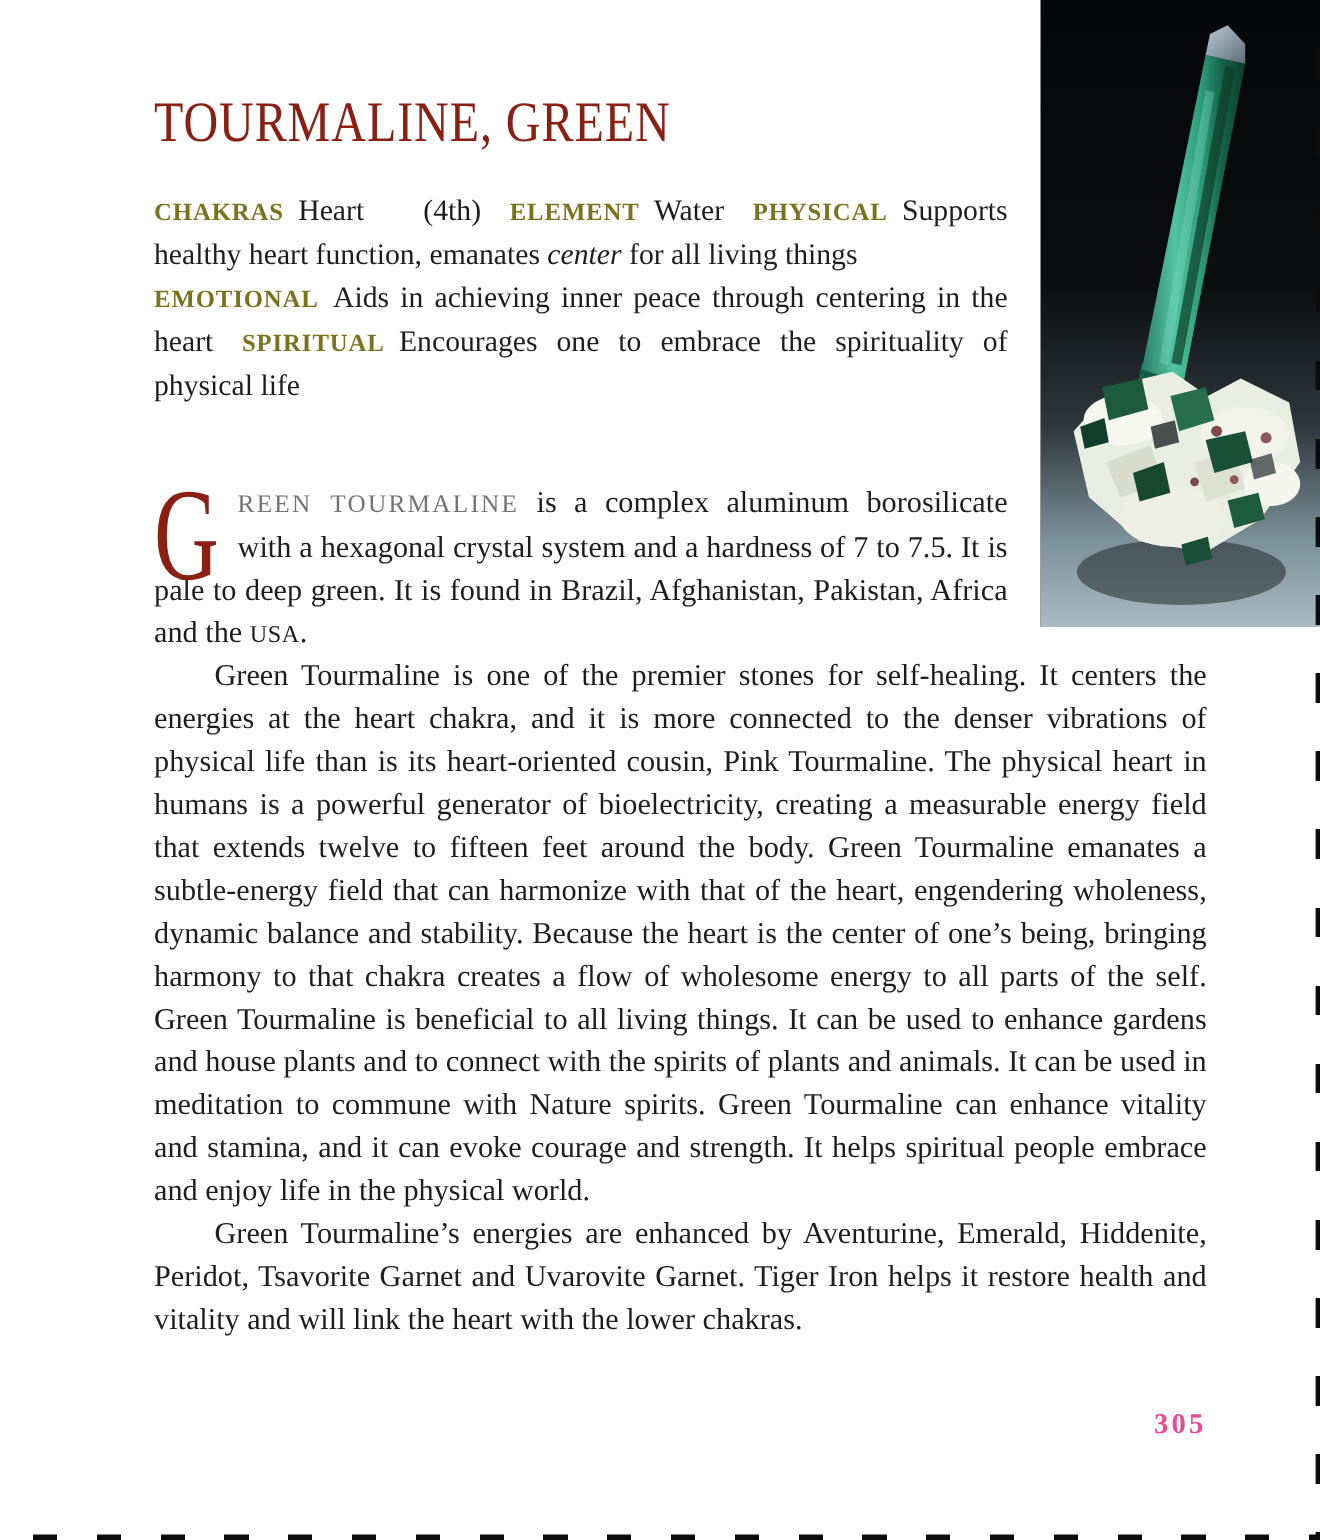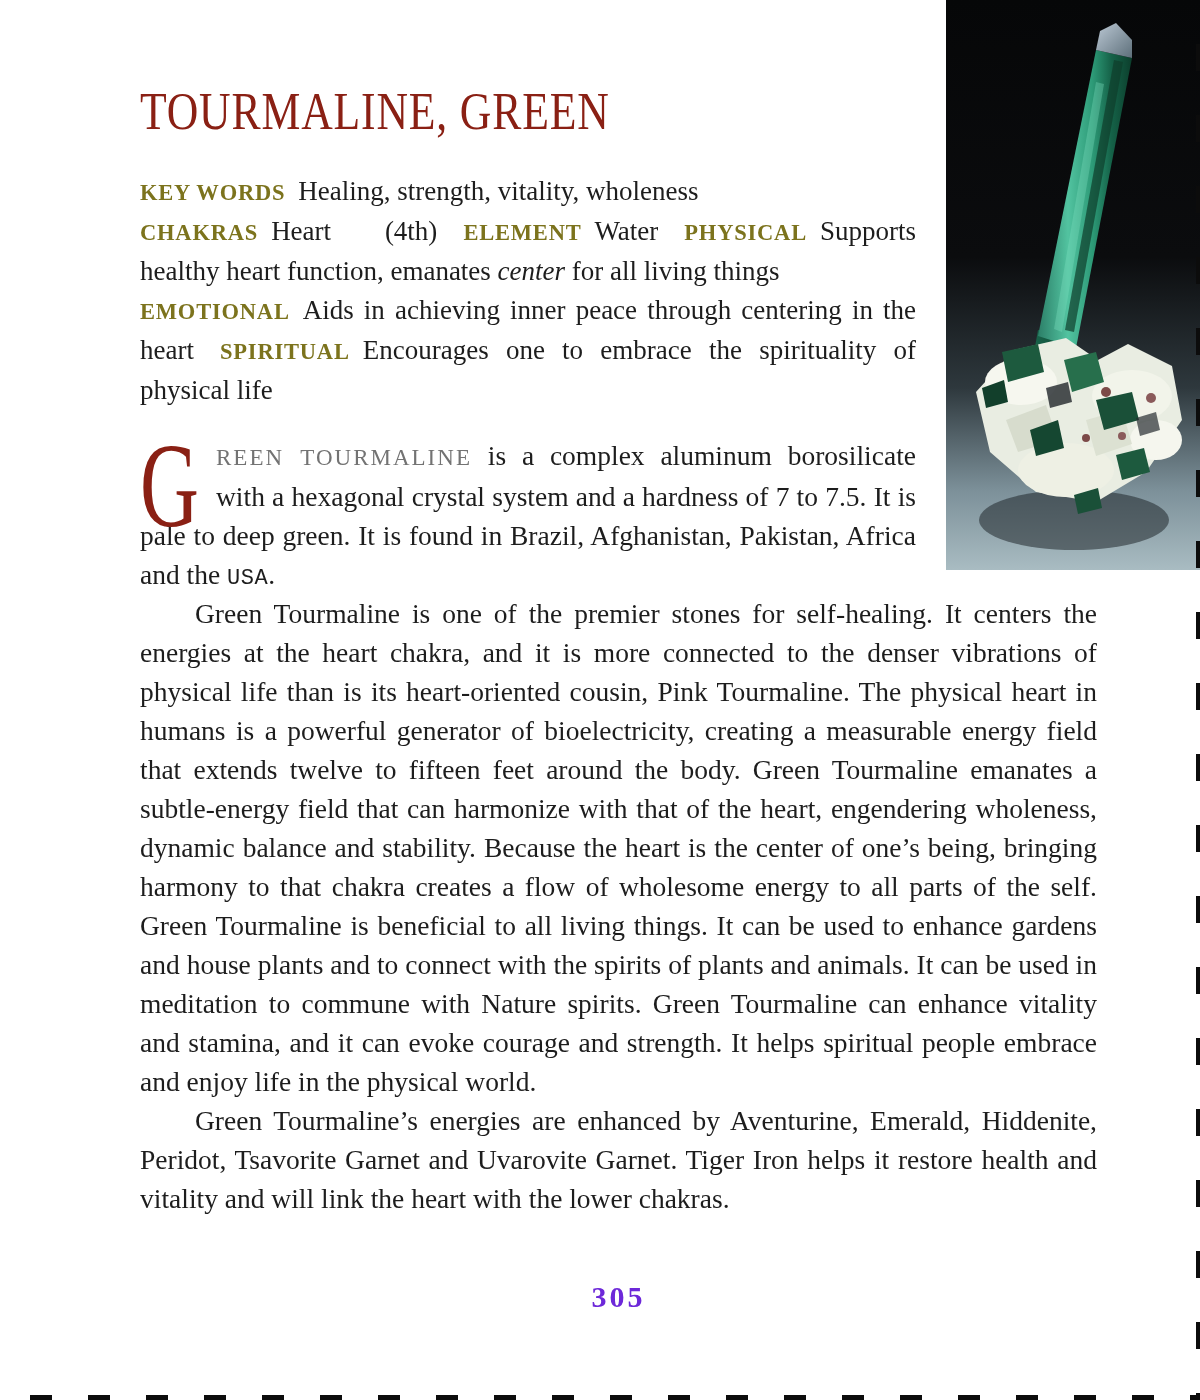--- a/index.html
+++ b/index.html
@@ -38,34 +38,34 @@
     font-size:27.5px;line-height:39px;text-align:justify;
   }
   .dropcap{
     float:left;width:64px;height:78px;margin:2px 12px 0 0;
     font-size:120px;line-height:96px;color:#8a2014;
     transform:scaleX(0.68);transform-origin:0 0;
   }
   .sc{
     color:#737373;font-size:23px;letter-spacing:2px;white-space:nowrap;
   }
-  .scblack{font-size:22px;letter-spacing:0.5px;font-family:Liberation Mono, monospace;}
+  .scblack{font-size:22px;letter-spacing:0.5px;}
 
   
   .bodytext{
     position:absolute;left:120px;top:594px;width:957px;
     font-size:27.5px;line-height:39px;text-align:justify;
   }
   .bodytext p{margin:0;text-indent:55px;}
 
   
   .pagenum{
     position:absolute;left:120px;top:1280px;width:957px;
-    text-align:center;font-size:30px;font-weight:bold;
-    letter-spacing:3px;color:#6d28d9;
+    text-align:right;font-size:26px;font-weight:bold;
+    letter-spacing:3px;color:#ec4899;
   }
 
   
   .photo{
     position:absolute;left:926px;top:0;width:264px;height:570px;margin:0;
     background:#0a0b0d;
   }
   .photo svg{display:block;width:100%;height:100%;}
 
   
@@ -81,21 +81,20 @@
   }
 </style>
 </head>
 <body>
 
 <div class="page">
 
   <h1 class="title">TOURMALINE, GREEN</h1>
 
   <section class="keywords">
-    <p><span class="kwlabel">KEY WORDS</span><span>Healing, strength, vitality, wholeness</span></p>
     <p><span class="kwlabel">CHAKRAS</span><span>Heart (4th)</span><span class="kwgap"></span><span class="kwlabel">ELEMENT</span><span>Water</span><span class="kwgap"></span><span class="kwlabel">PHYSICAL</span><span>Supports healthy heart function, emanates </span><span class="kwitalic">center</span><span> for all living things</span></p>
     <p><span class="kwlabel">EMOTIONAL</span><span>Aids in achieving inner peace through centering in the heart</span><span class="kwgap"></span><span class="kwlabel">SPIRITUAL</span><span>Encourages one to embrace the spirituality of physical life</span></p>
   </section>
 
   <section class="lead">
     <span class="dropcap">G</span><span class="sc">REEN TOURMALINE</span><span> is a complex aluminum borosilicate with a hexagonal crystal system and a hardness of 7 to 7.5. It is pale to deep green. It is found in Brazil, Afghanistan, Pakistan, Africa and the </span><span class="scblack">USA</span><span>.</span>
   </section>
 
   <section class="bodytext">
     <p>Green Tourmaline is one of the premier stones for self-healing. It centers the energies at the heart chakra, and it is more connected to the denser vibrations of physical life than is its heart-oriented cousin, Pink Tourmaline. The physical heart in humans is a powerful generator of bioelectricity, creating a measurable energy field that extends twelve to fifteen feet around the body. Green Tourmaline emanates a subtle-energy field that can harmonize with that of the heart, engendering wholeness, dynamic balance and stability. Because the heart is the center of one’s being, bringing harmony to that chakra creates a flow of wholesome energy to all parts of the self. Green Tourmaline is beneficial to all living things. It can be used to enhance gardens and house plants and to connect with the spirits of plants and animals. It can be used in meditation to commune with Nature spirits. Green Tourmaline can enhance vitality and stamina, and it can evoke courage and strength. It helps spiritual people embrace and enjoy life in the physical world.</p>

